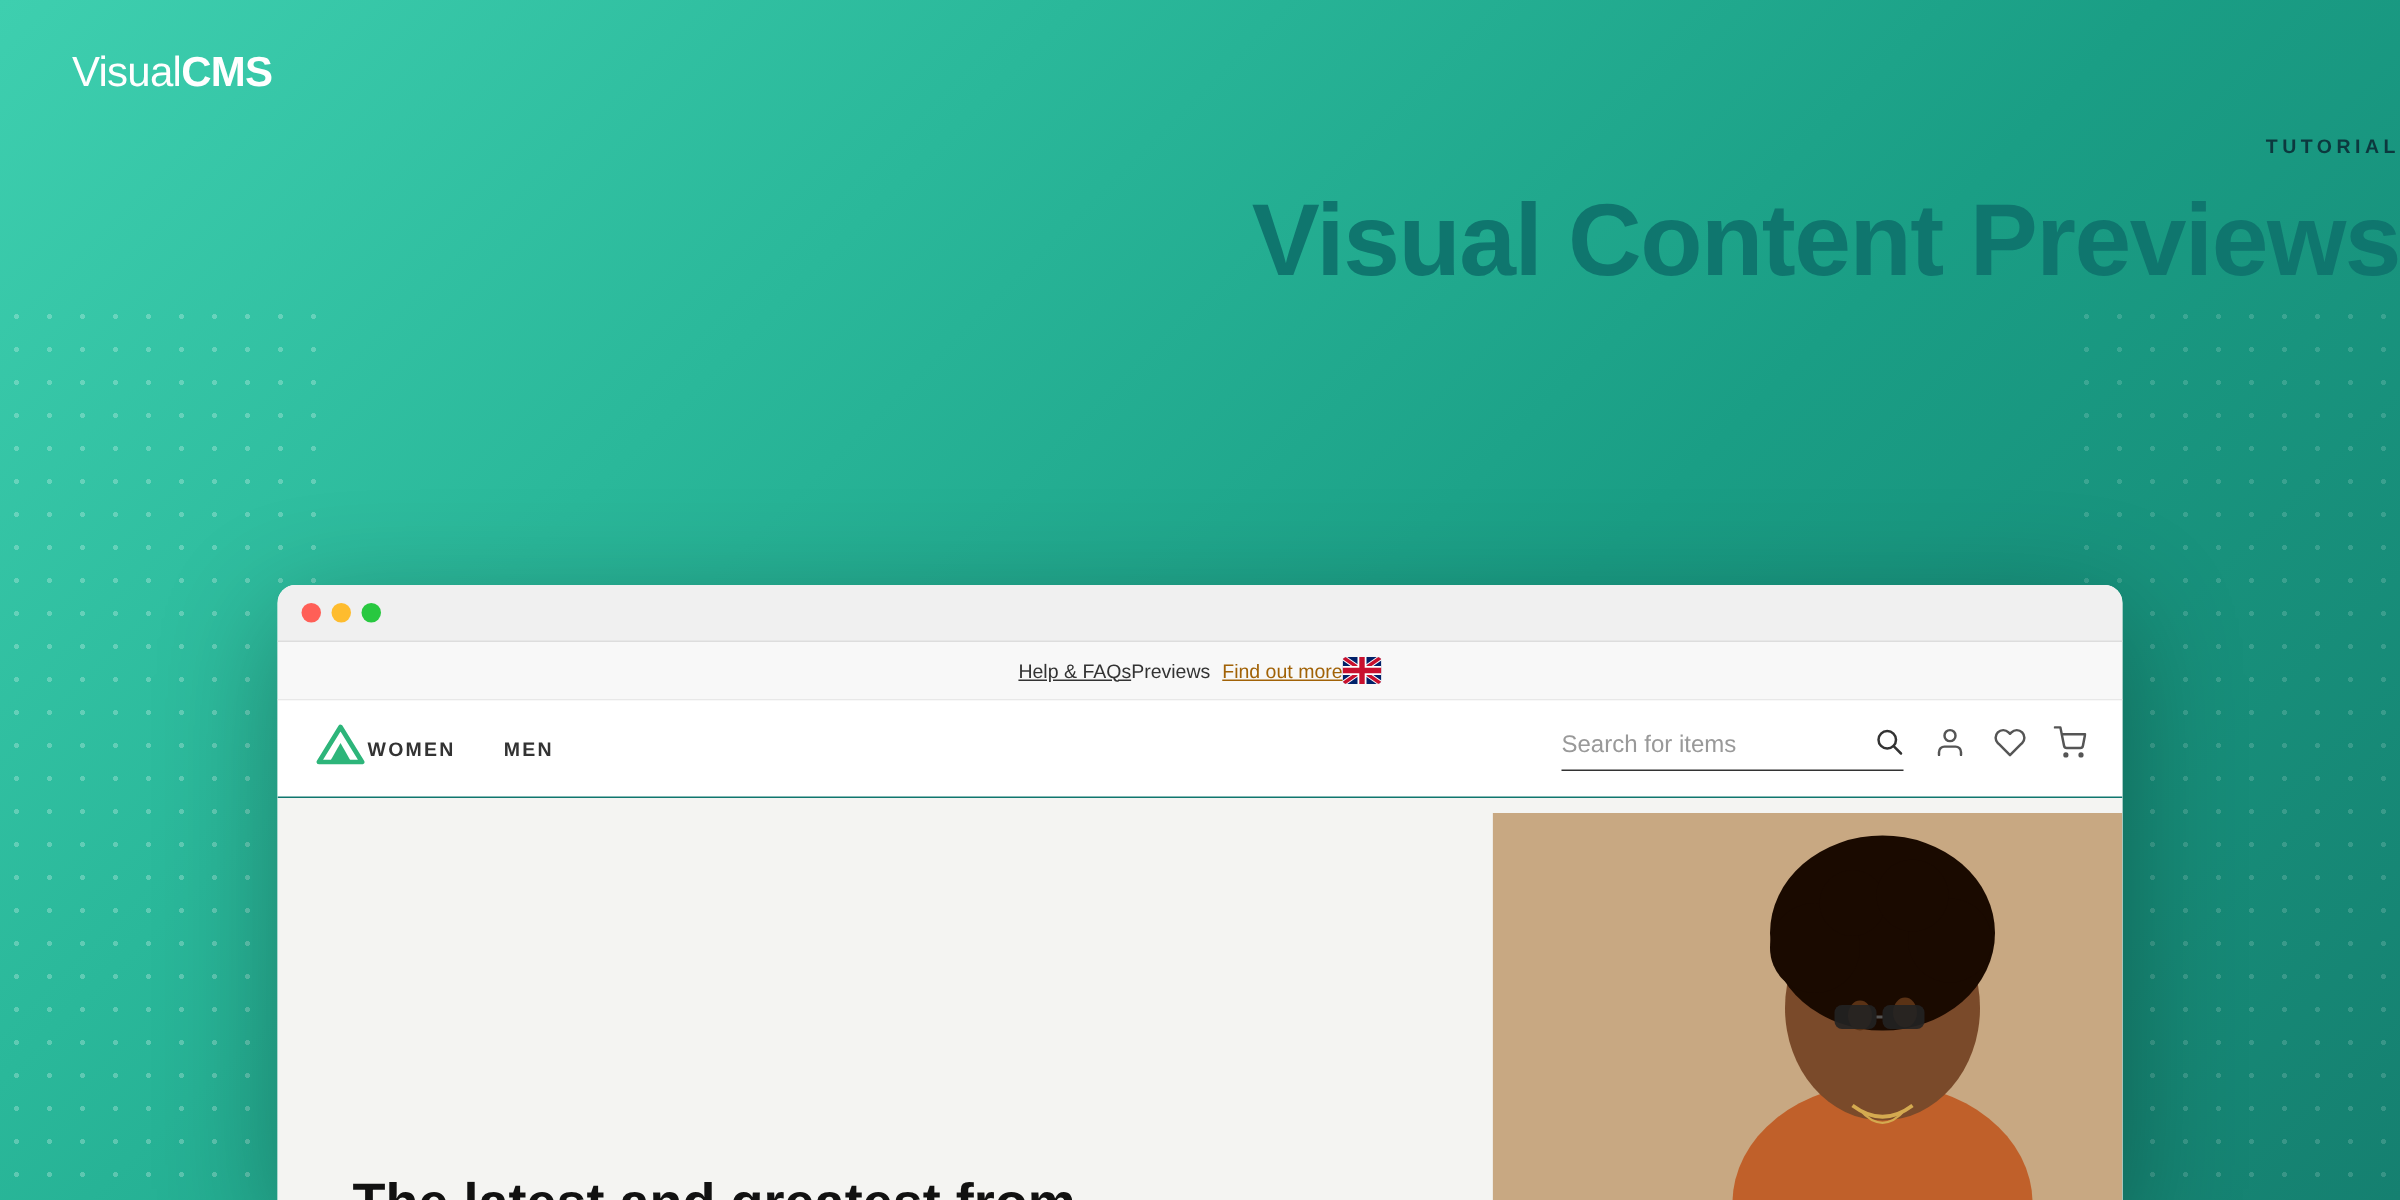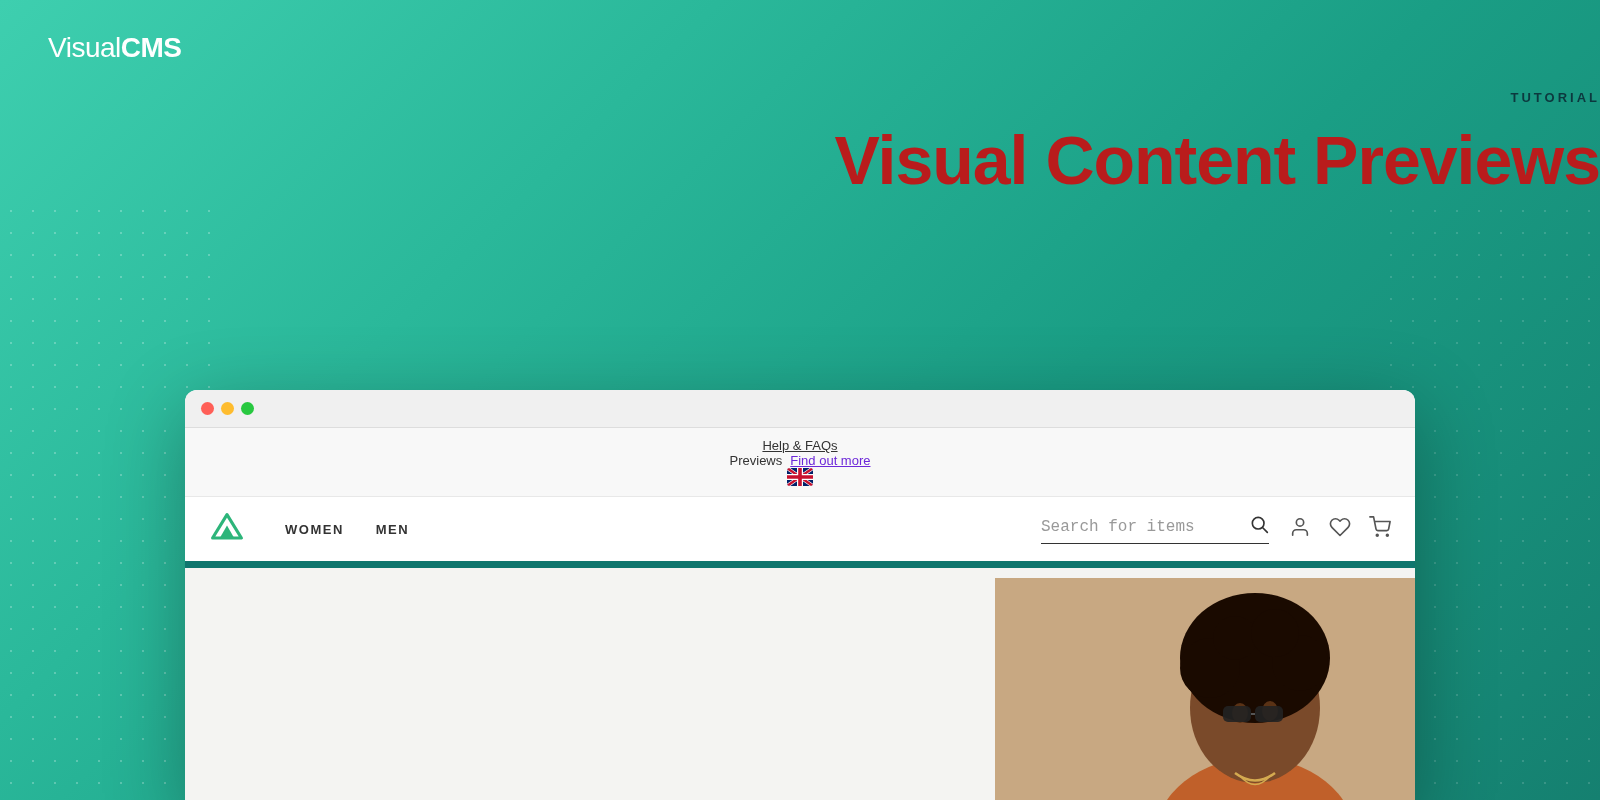--- a/index.html
+++ b/index.html
@@ -71,21 +71,21 @@
       font-weight: 700;
       letter-spacing: 3px;
       color: rgba(10, 40, 50, 0.85);
       text-transform: uppercase;
       margin-bottom: 18px;
     }
 
     .hero-title {
       font-size: 68px;
       font-weight: 800;
-      color: #b91c1c;
+      color: #0f766e;
       line-height: 1.1;
       letter-spacing: -1px;
     }
 
     
     .browser-window {
       position: absolute;
       bottom: -10px;
       left: 185px;
       right: 185px;
@@ -120,36 +120,35 @@
     
     .store-topbar {
       background: #f8f8f8;
       padding: 10px 24px;
       display: flex;
       align-items: center;
       justify-content: center;
       border-bottom: 1px solid #e8e8e8;
       font-size: 13px;
       color: #333;
-      flex-direction: column;
     }
 
     .topbar-left {
       display: flex;
       gap: 16px;
     }
 
     .topbar-center {
       display: flex;
       gap: 8px;
       align-items: center;
     }
 
     .topbar-center a {
-      color: #6d28d9;
+      color: #a16207;
       font-size: 13px;
     }
 
     .topbar-right {
       display: flex;
       align-items: center;
     }
 
     
     .flag-icon {
@@ -159,22 +158,21 @@
       overflow: hidden;
       position: relative;
     }
 
     
     .store-nav {
       background: white;
       padding: 14px 24px;
       display: flex;
       align-items: center;
-      gap: 40px;
-      border-bottom: 7px solid #0f766e;
+      border-bottom: 1px solid #0f766e;
     }
 
     .store-logo {
       display: flex;
       align-items: center;
     }
 
     
     .vsf-logo {
       width: 36px;
@@ -191,23 +189,22 @@
       font-size: 13px;
       font-weight: 600;
       letter-spacing: 1.5px;
       color: #333;
       text-transform: uppercase;
     }
 
     .search-area {
       margin-left: auto;
       display: flex;
-      align-items: flex-end;
+      align-items: flex-start;
       gap: 20px;
-      font-family: Liberation Mono, monospace;
     }
 
     .search-bar {
       display: flex;
       align-items: center;
       border-bottom: 1.5px solid #333;
       padding-bottom: 4px;
       gap: 8px;
     }
 

